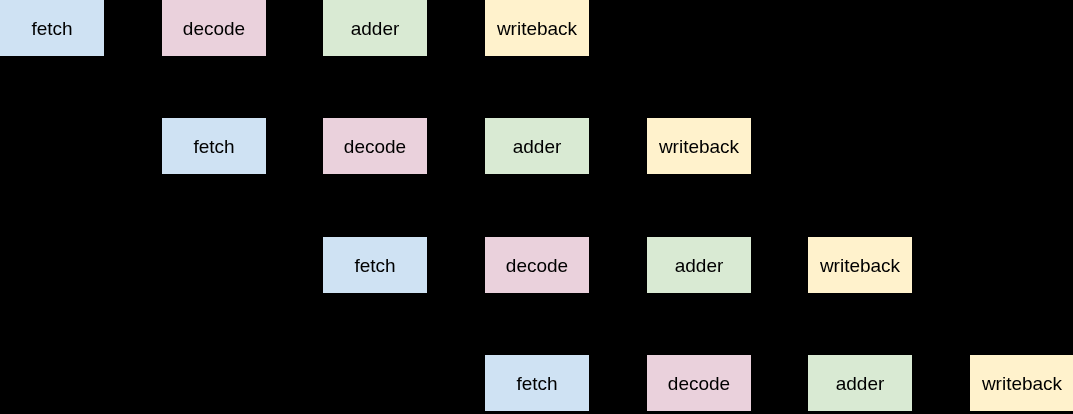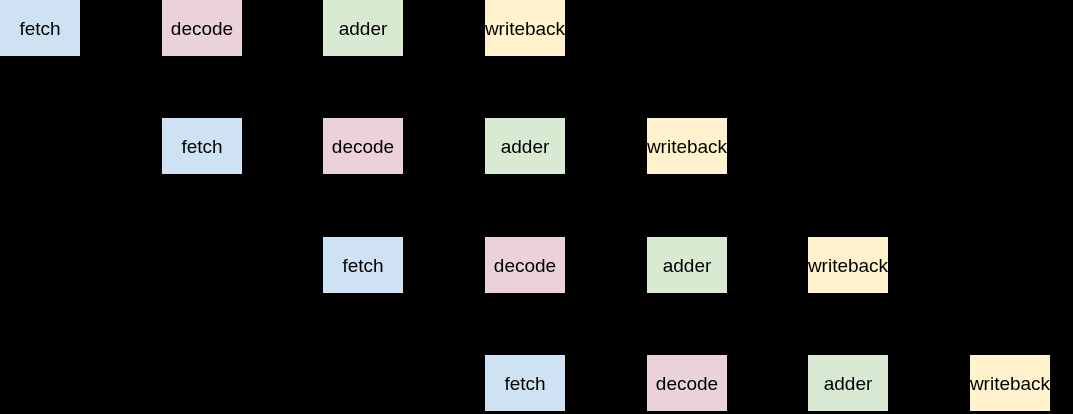--- a/index.html
+++ b/index.html
@@ -10,21 +10,21 @@
   .canvas {
     position: relative;
     width: 1073px;
     height: 414px;
     background: #000000;
     overflow: hidden;
     font-family: "Liberation Sans", sans-serif;
   }
   .stage-box {
     position: absolute;
-    width: 80px;
+    width: 104px;
     height: 56px;
     display: flex;
     align-items: center;
     justify-content: center;
     box-sizing: border-box;
   }
   .stage-box span {
     font-size: 19px;
     line-height: 1;
     color: #000000;

